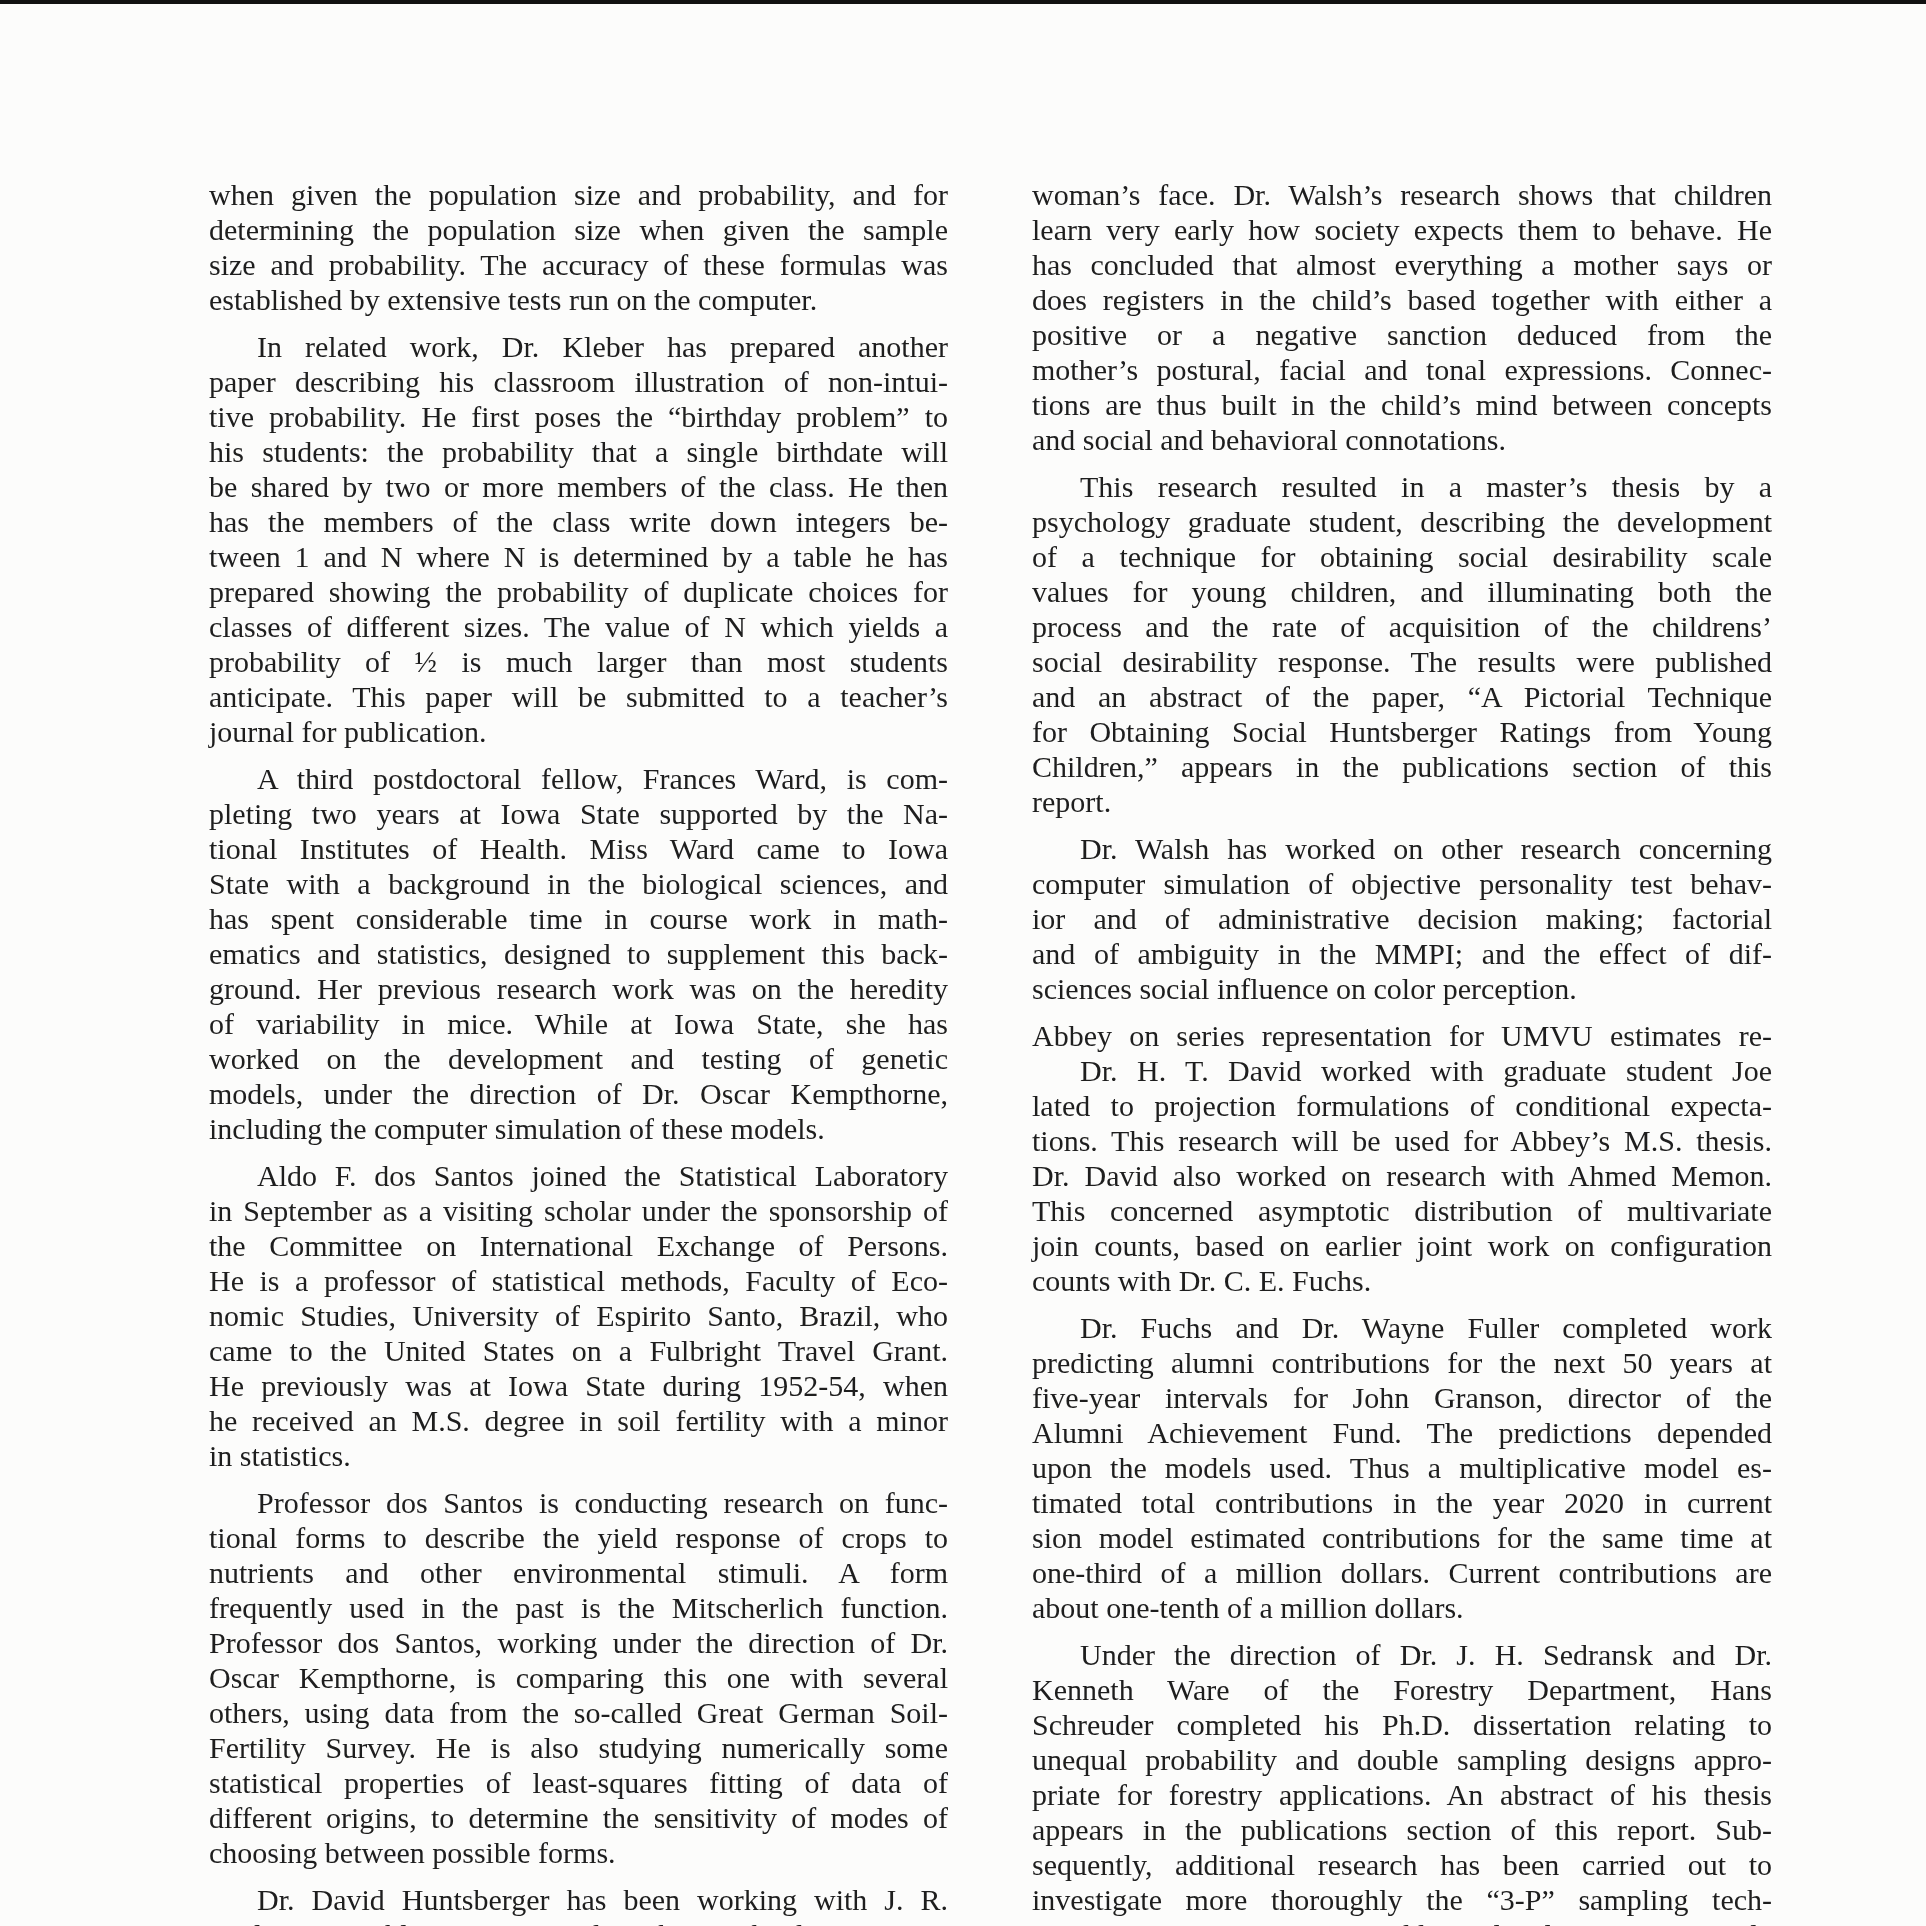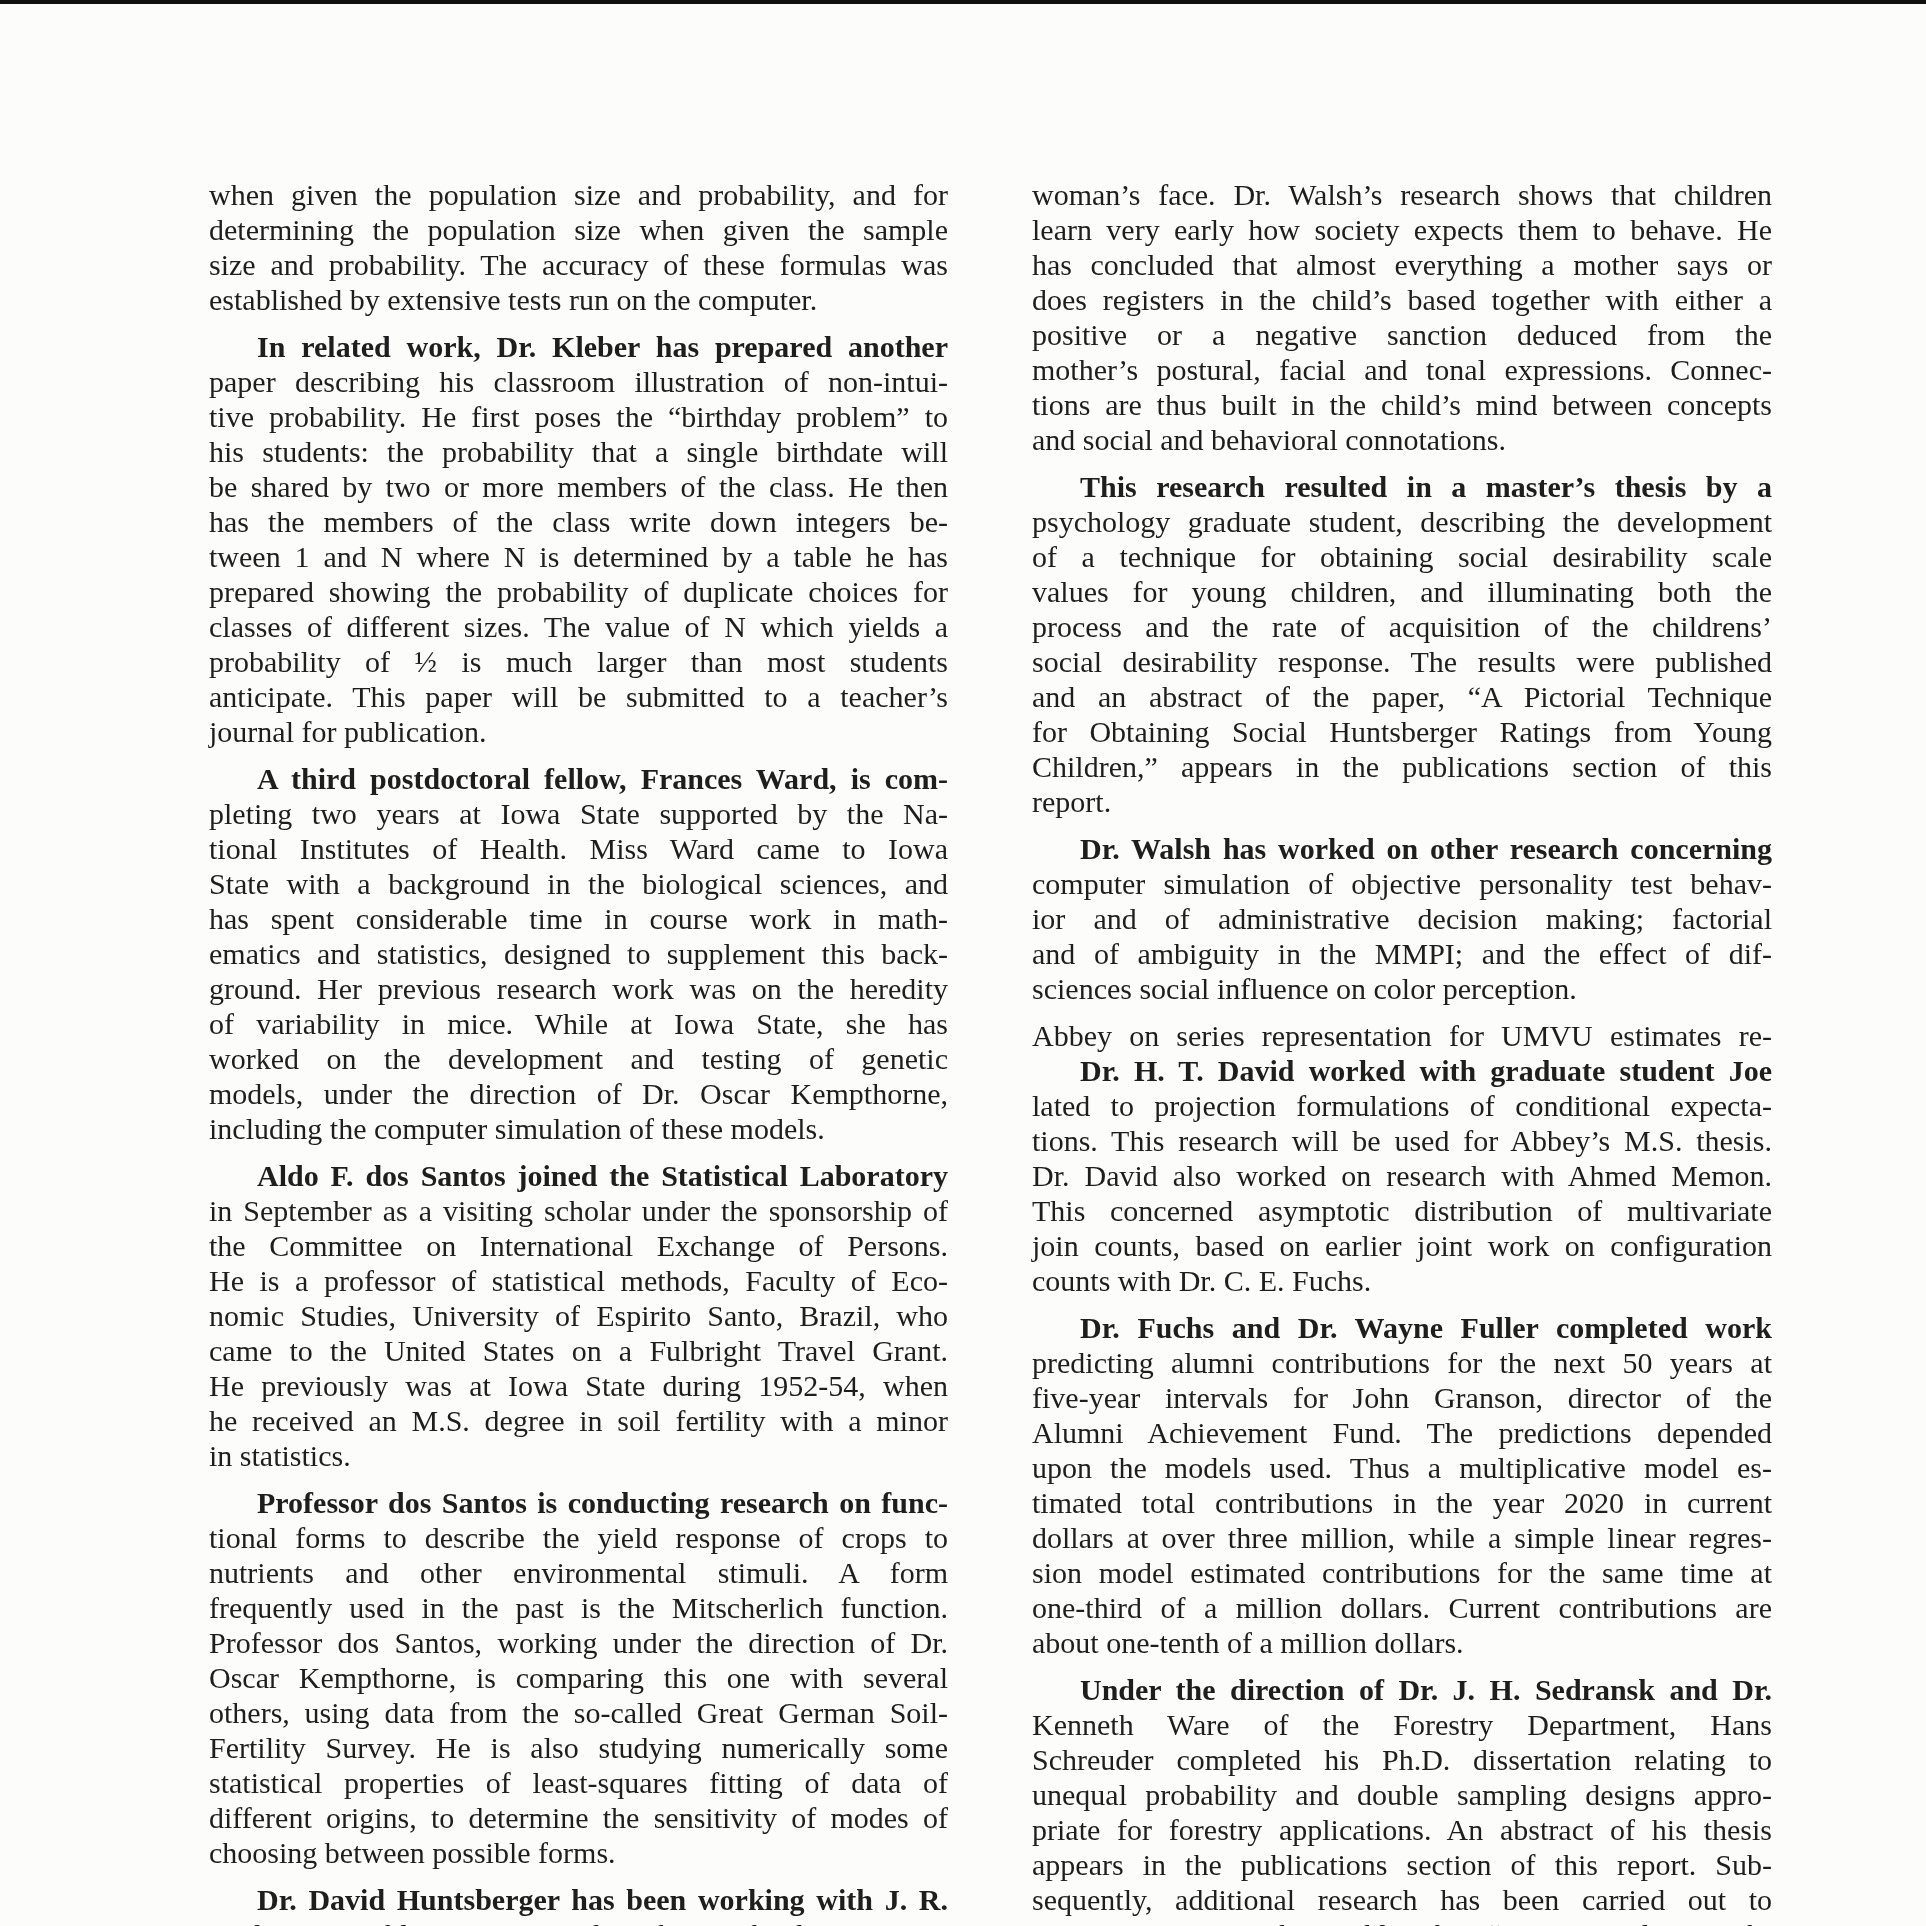--- a/index.html
+++ b/index.html
@@ -5,21 +5,21 @@
   html, body { margin: 0; padding: 0; }
   body { width: 1965px; height: 2542px; background: #fcfcfb; position: relative; overflow: hidden; }
   .topbar { position: absolute; left: 0; top: 0; width: 1965px; height: 3.5px; background: #111; }
   .page { position: absolute; left: 0; top: 0; width: 1965px; height: 2542px; }
   .col { position: absolute; top: 165px; font-family: "Liberation Serif", "DejaVu Serif", serif; font-size: 30px; line-height: 35px; color: #1e1e1e; }
   .col-left { left: 197px; width: 763px; }
   .col-right { left: 1020px; width: 764px; }
   .para { margin: 12px; padding: 0; }
   .line { display: block; text-align: justify; text-align-last: justify; white-space: nowrap; height: 35px; overflow: visible; }
   .line.last { text-align-last: left; }
-  .line.indent { padding-left: 48px; font-weight: bold; }
+  .line.indent { padding-left: 48px; }
   .para + .para { margin-top: 3.1px; }
 </style>
 </head>
 <body>
 
 <div class="topbar"></div>
 
 <div class="page">
   <div class="col col-left" id="col-left">
       <div class="para">
@@ -126,21 +126,20 @@
         <span class="line">join counts, based on earlier joint work on configuration</span>
         <span class="line last">counts with Dr. C. E. Fuchs.</span>
       </div>
       <div class="para">
         <span class="line indent">Dr. Fuchs and Dr. Wayne Fuller completed work</span>
         <span class="line">predicting alumni contributions for the next 50 years at</span>
         <span class="line">five-year intervals for John Granson, director of the</span>
         <span class="line">Alumni Achievement Fund. The predictions depended</span>
         <span class="line">upon the models used. Thus a multiplicative model es-</span>
         <span class="line">timated total contributions in the year 2020 in current</span>
-        <span class="line">dollars at over three million, while a simple linear regres-</span>
         <span class="line">sion model estimated contributions for the same time at</span>
         <span class="line">one-third of a million dollars. Current contributions are</span>
         <span class="line last">about one-tenth of a million dollars.</span>
       </div>
       <div class="para">
         <span class="line indent">Under the direction of Dr. J. H. Sedransk and Dr.</span>
         <span class="line">Kenneth Ware of the Forestry Department, Hans</span>
         <span class="line">Schreuder completed his Ph.D. dissertation relating to</span>
         <span class="line">unequal probability and double sampling designs appro-</span>
         <span class="line">priate for forestry applications. An abstract of his thesis</span>

